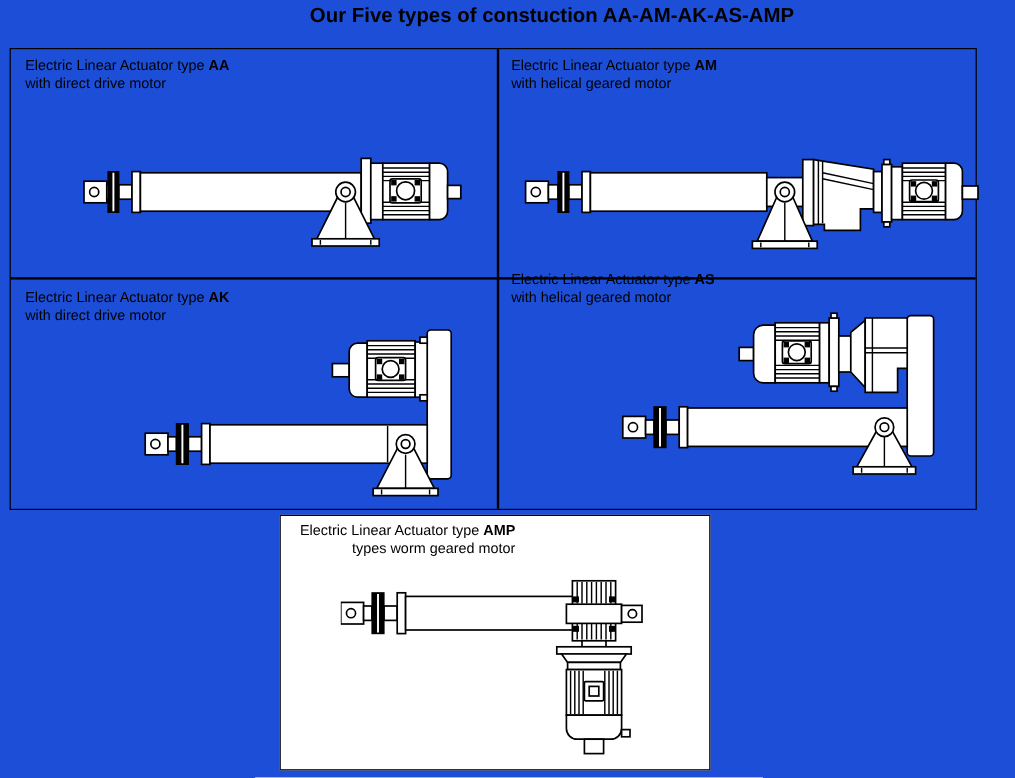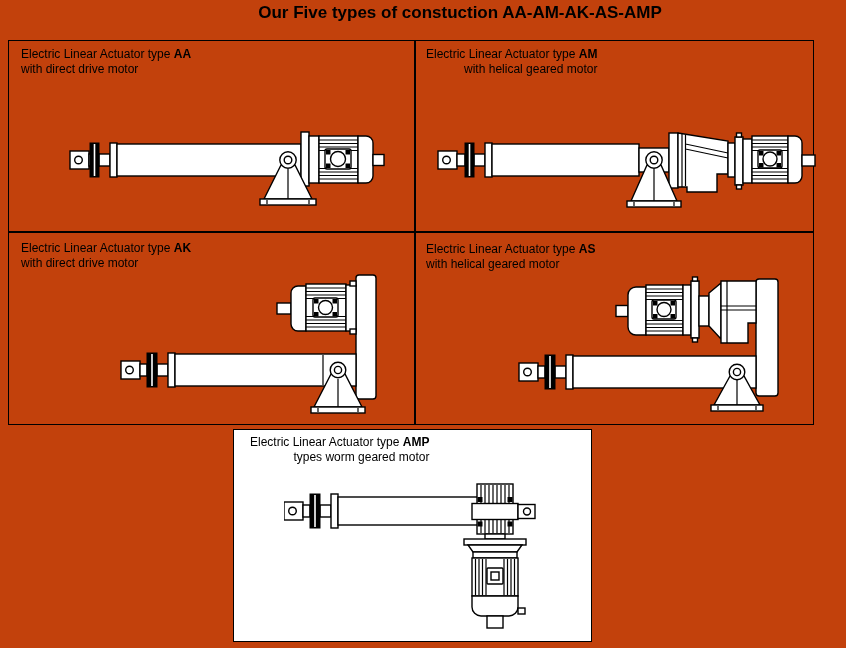--- a/index.html
+++ b/index.html
@@ -1,27 +1,27 @@
 <!DOCTYPE html>
 <html><head>
 <meta charset="utf-8">
 <style>
   html,body{margin:0;padding:0;background:#fff;}
   body{width:846px;height:648px;font-family:"Liberation Sans",sans-serif;color:#000;}
-  .page{position:relative;width:846px;height:648px;background:#c2410c;overflow:hidden;}
+  .page{position:relative;width:846px;height:648px;background:#1d4ed8;overflow:hidden;}
   .title{position:absolute;top:3px;left:0;width:100%;box-sizing:border-box;padding-left:74px;
          text-align:center;font-size:17px;font-weight:bold;}
   .grid{position:absolute;left:8px;top:40px;width:804px;height:383px;border:1.6px solid #000;}
   .vdiv{position:absolute;left:405px;top:0;width:1.6px;height:100%;background:#000;}
   .hdiv{position:absolute;left:0;top:190px;width:100%;height:1.6px;background:#000;}
   .panel{position:absolute;}
   #p-aa{left:0;top:0;width:405px;height:190px;}
   #p-am{left:407px;top:0;width:397px;height:190px;}
   #p-ak{left:0;top:192px;width:405px;height:230px;}
-  #p-as{left:407px;top:192px;width:397px;height:142px;}
+  #p-as{left:407px;top:176px;width:397px;height:142px;}
   .amp-panel{position:absolute;left:233px;top:429px;width:357px;height:211px;border:1.6px solid #000;background:#fff;}
   .plabel{position:absolute;font-size:12px;line-height:15px;white-space:nowrap;}
   .plabel .code{font-weight:bold;}
   .dwg{position:absolute;}
   
   .d{fill:#fff;stroke:#000;stroke-width:1.4;stroke-linejoin:miter;}
   .dk{fill:#000;stroke:#000;stroke-width:1;}
   .ln{fill:none;stroke:#000;stroke-width:1.2;}
   .wl{fill:none;stroke:#fff;stroke-width:1.6;}
 </style>
@@ -70,21 +70,21 @@
           <path class="d" d="M228,52 L211,86 L259,86 L242,52 Z"></path>
           <rect class="d" x="207" y="86" width="56" height="6"></rect>
           <path class="ln" d="M214,87 V91 M256,87 V91 M235,56 V86"></path>
           <circle class="d" cx="235" cy="47" r="8.2"></circle>
           <circle class="d" cx="235" cy="47" r="3.8"></circle>
         </g>
       </svg>
     </div>
 
     <div class="panel" id="p-am">
-      <div class="plabel" style="left:10px;top:6px;text-align:right;">
+      <div class="plabel" style="left:10px;top:6px;">
         <div class="l1"><span>Electric Linear Actuator type</span> <span class="code">AM</span></div>
         <div class="l2">with helical geared motor</div>
       </div>
       <svg class="dwg" style="left:15px;top:72px;" width="390" height="100" viewBox="0 0 390 100">
         <g>
           <rect class="d" x="7" y="38" width="19" height="18"></rect>
           <circle class="d" cx="15.5" cy="47" r="3.8"></circle>
           <rect class="d" x="26" y="41" width="8" height="12"></rect>
           <rect class="d" x="43" y="41" width="11" height="12"></rect>
           <rect class="dk" x="34" y="30" width="9" height="34"></rect>

